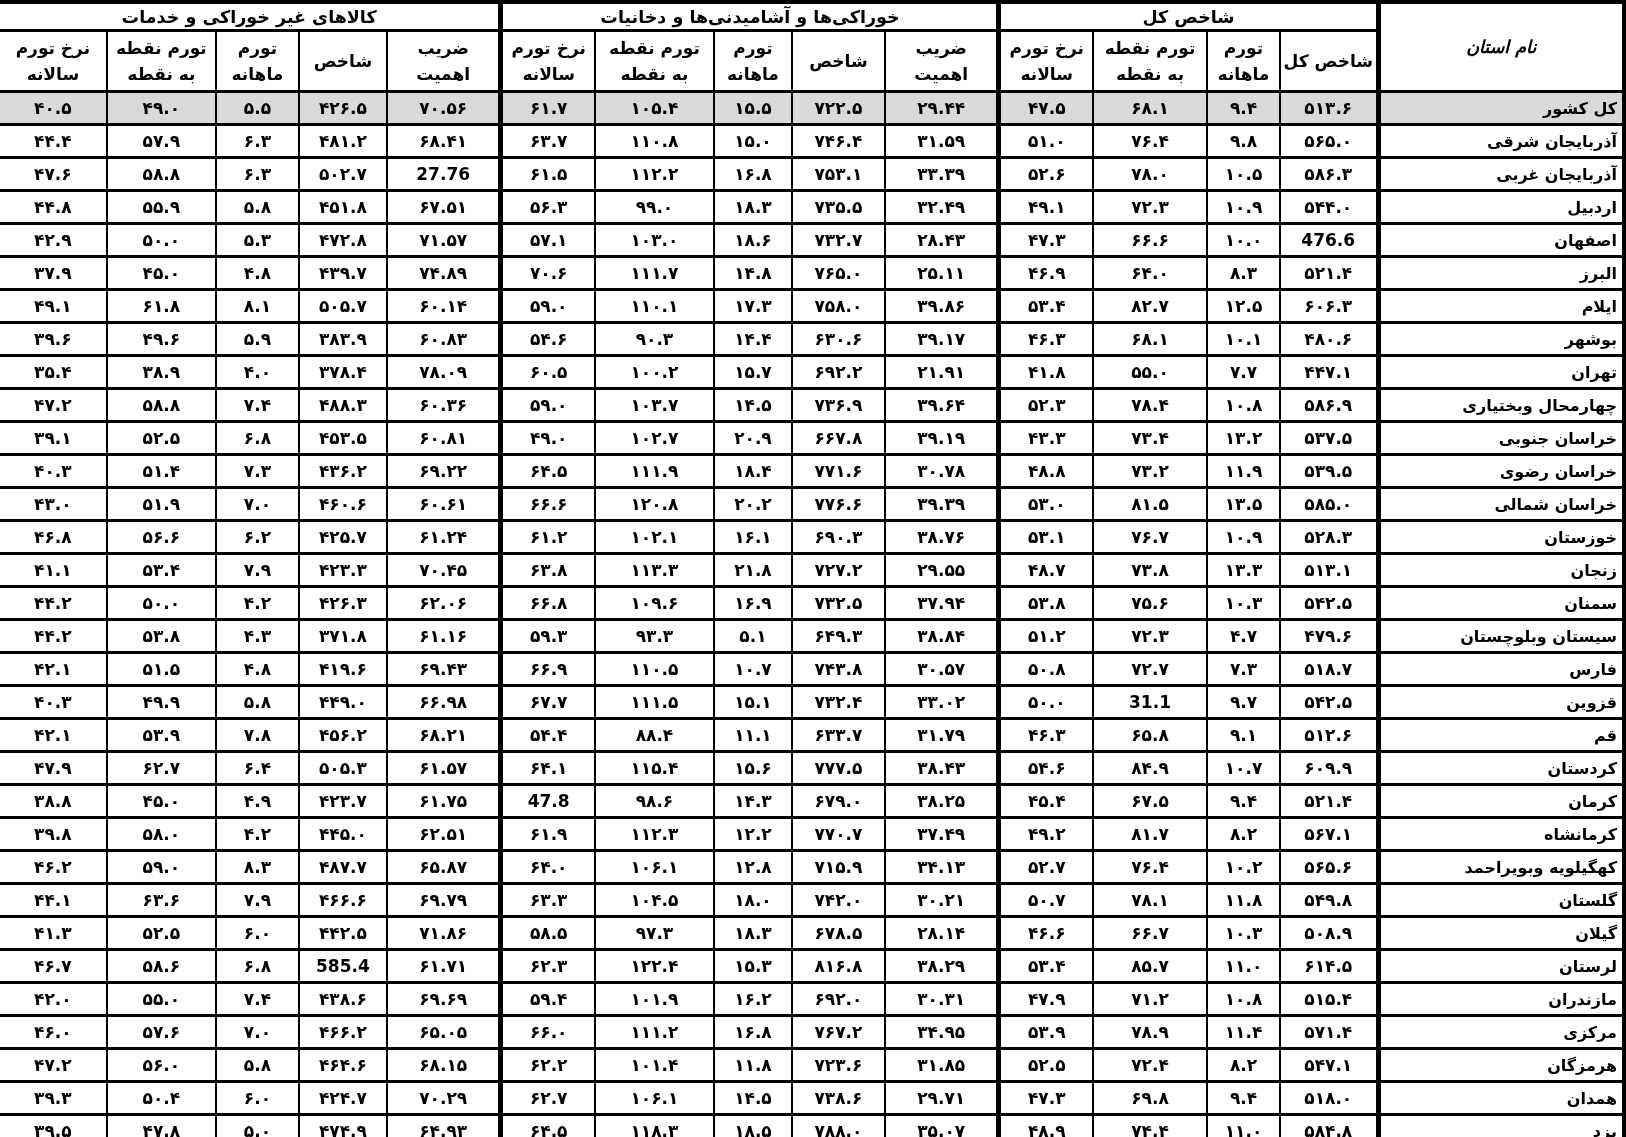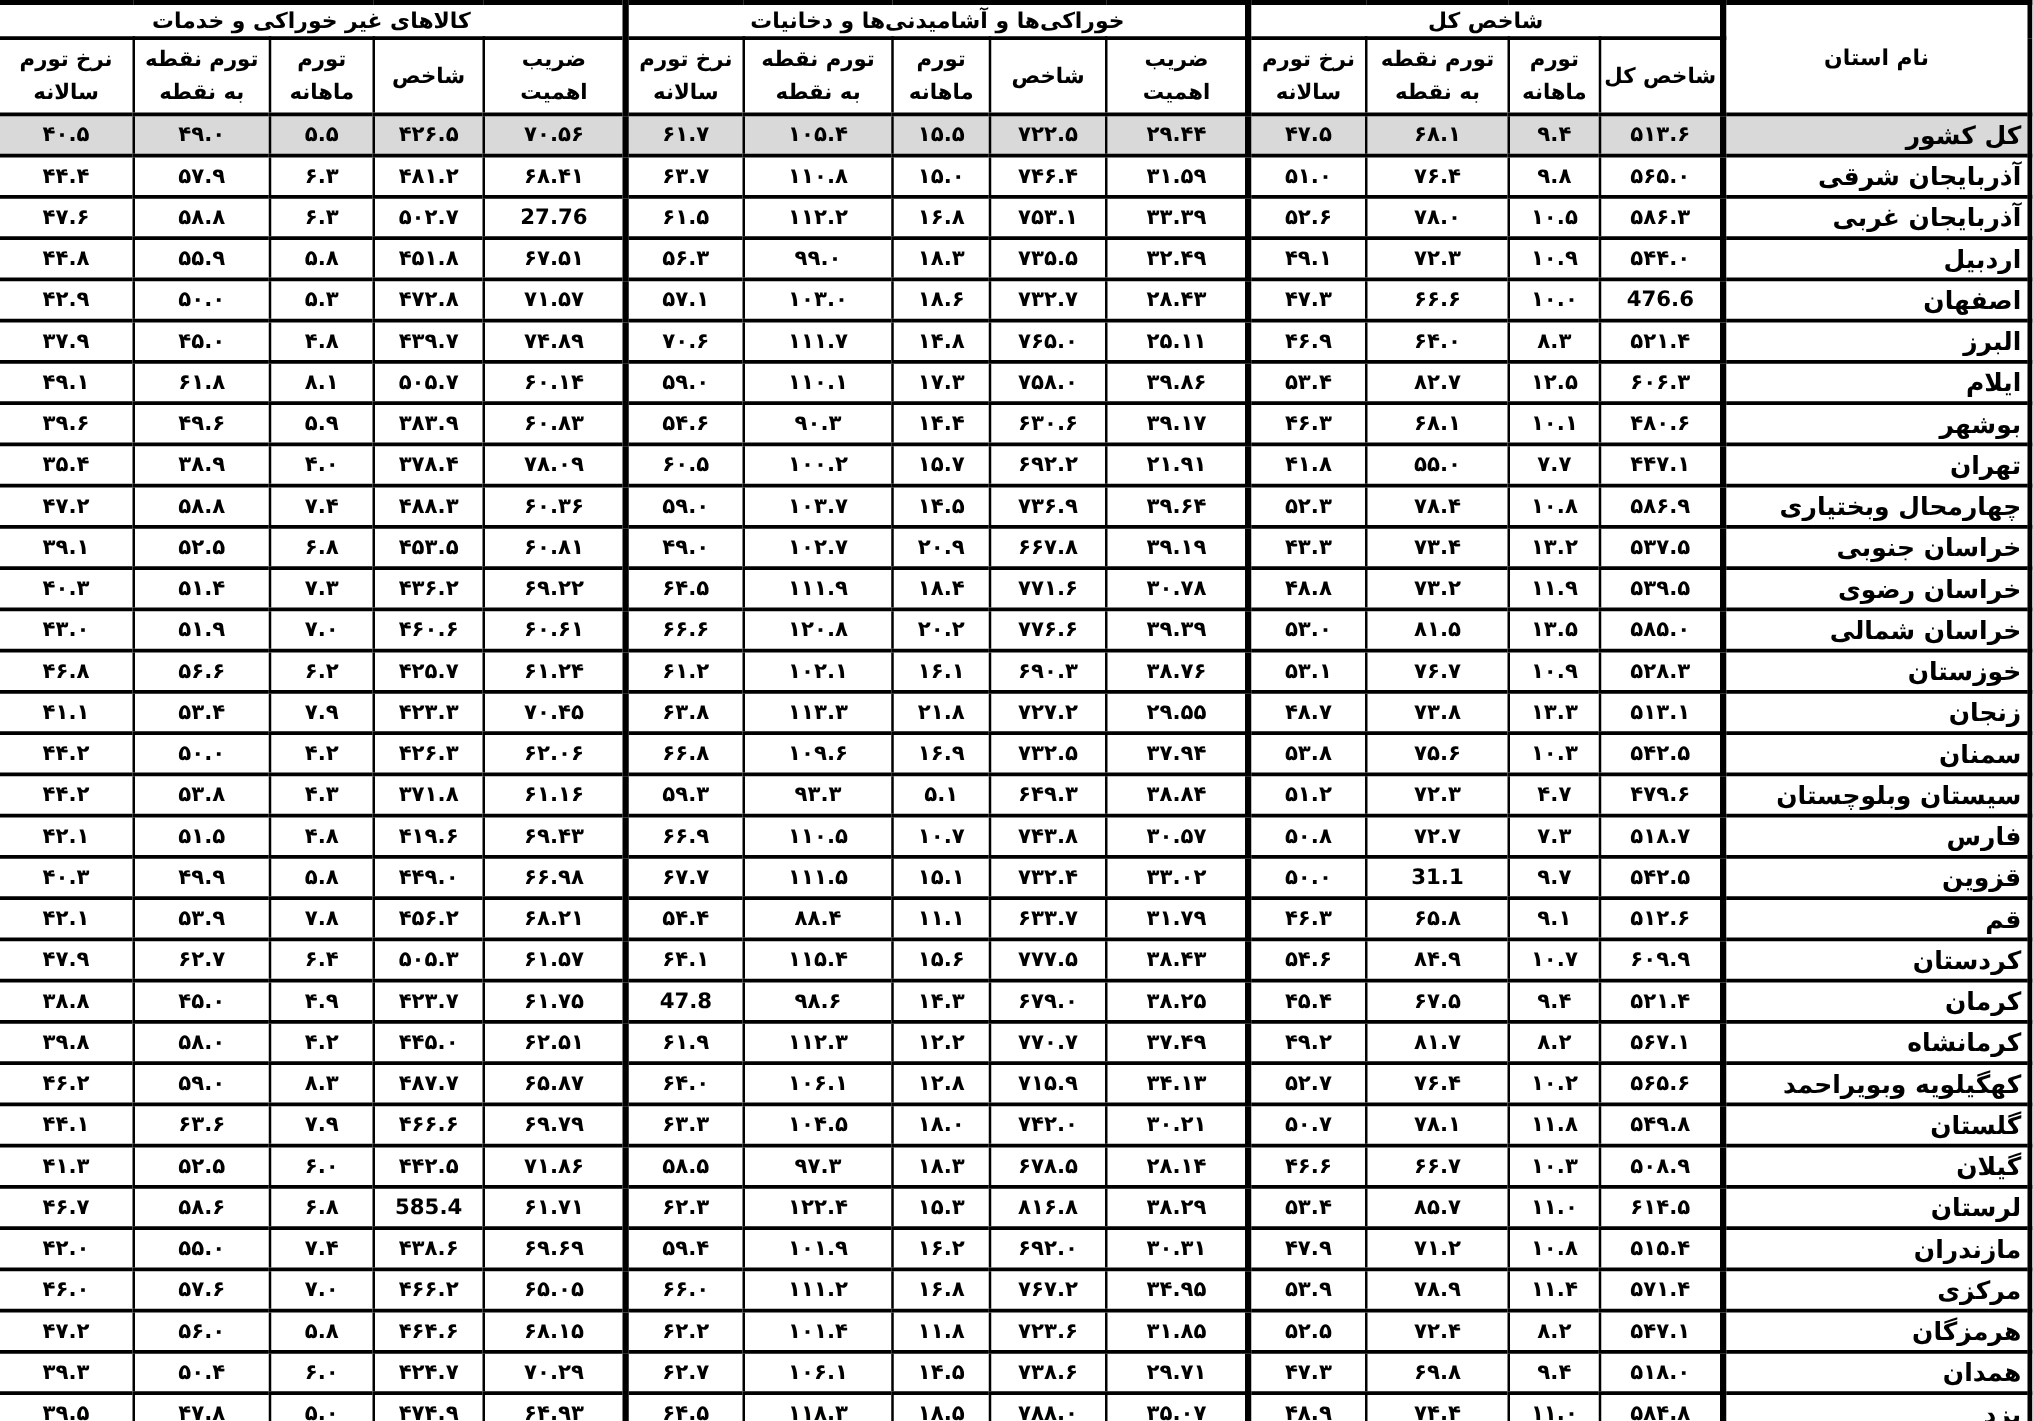--- a/index.html
+++ b/index.html
@@ -42,29 +42,30 @@
     font-size: 17.5px;
   }
   tr.sub-row th {
     height: 58px;
     font-size: 17px;
     line-height: 1.55;
     white-space: pre-line;
   }
   th.name-header {
     font-size: 18px;
+    font-style: italic;
   }
   tbody td {
     height: 30px;
     font-size: 17px;
   }
   tbody td.name-cell {
     text-align: right;
     padding-right: 5px;
-    font-size: 20px;
+    font-size: 16px;
   }
   tbody tr.hl td {
     background: #d9d9d9;
   }
 </style>
 </head>
 <body>
 
 <div class="page">
   <table class="stat-table">

